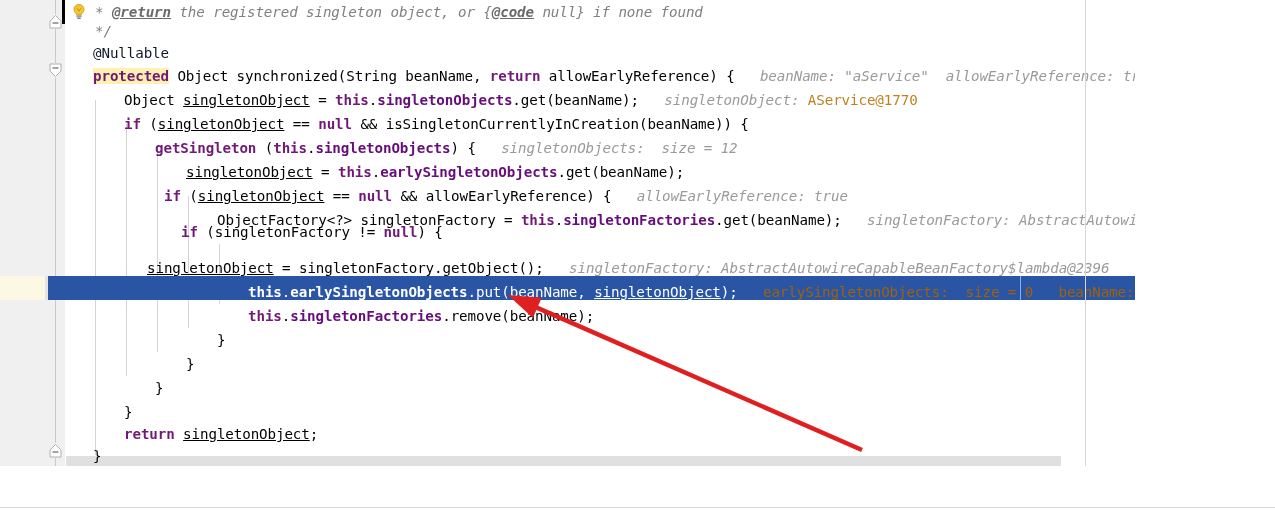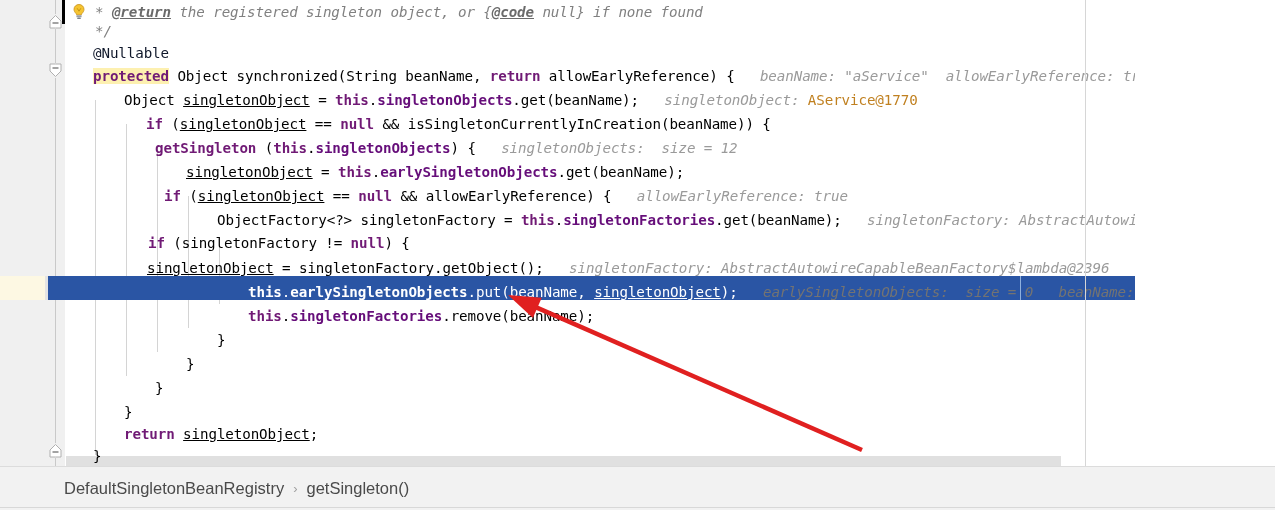--- a/index.html
+++ b/index.html
@@ -132,21 +132,21 @@
 
   
   .kw      { color: #701a75; font-weight: bold; }
   .field   { color: #660e7a; font-weight: bold; }
   .anno    { color: #0f172a; }
   .jdoc    { color: #808080; font-style: italic; }
   .jdoc-tag{ color: #6a6a6a; font-style: italic; font-weight: bold; text-decoration: underline; }
   .local   { color: #000000; text-decoration: underline; }
   .hint    { color: #9a9a9a; font-style: italic; }
   .hintval { color: #c08020; }
-  .hint-on-blue    { color: #737373; font-style: italic; }
+  .hint-on-blue    { color: #a16207; }
   .txt-on-blue     { color: #ffffff; }
   .kw-on-blue      { color: #ffffff; font-weight: bold; }
   .field-on-blue   { color: #ffffff; font-weight: bold; }
   .local-on-blue   { color: #ffffff; text-decoration: underline; }
   .searchhl{ background: #fdf0b0; }
 
   
   .hint-div {
     position: absolute;
     left: 1020px; top: 276px;
@@ -250,26 +250,26 @@
           <div class="indent-guide" style="left: 92px; top: 148px; height: 204px;"></div>
           <div class="indent-guide" style="left: 123px; top: 196px; height: 132px;"></div>
           <div class="indent-guide" style="left: 154px; top: 244px; height: 60px;"></div>
         </div>
       <div id="code-lines">
           <div class="line" style="top: 0px; padding-left: 30px;"><span class="txt jdoc">* </span><span class="txt jdoc-tag">@return</span><span class="txt jdoc"> the registered singleton object, or {</span><span class="txt jdoc-tag">@code</span><span class="txt jdoc"> null} if none found</span></div>
           <div class="line" style="top: 19px; padding-left: 30px;"><span class="txt jdoc">*/</span></div>
           <div class="line" style="top: 41px; padding-left: 28px;"><span class="txt anno">@Nullable</span></div>
           <div class="line" style="top: 64px; padding-left: 28px;"><span class="txt kw searchhl">protected</span><span class="txt "> Object synchronized(String beanName, </span><span class="txt kw">return</span><span class="txt "> allowEarlyReference) {</span><span class="txt hint">   beanName: "aService"  allowEarlyReference: true</span></div>
           <div class="line" style="top: 88px; padding-left: 59px;"><span class="txt ">Object </span><span class="txt local">singletonObject</span><span class="txt "> = </span><span class="txt kw">this</span><span class="txt ">.</span><span class="txt field">singletonObjects</span><span class="txt ">.get(beanName);</span><span class="txt hint">   singletonObject: </span><span class="txt hintval">AService@1770</span></div>
-          <div class="line" style="top: 112px; padding-left: 81px;"><span class="txt kw">if</span><span class="txt "> (</span><span class="txt local">singletonObject</span><span class="txt "> == </span><span class="txt kw">null</span><span class="txt "> &amp;&amp; isSingletonCurrentlyInCreation(beanName)) {</span></div>
+          <div class="line" style="top: 112px; padding-left: 59px;"><span class="txt kw">if</span><span class="txt "> (</span><span class="txt local">singletonObject</span><span class="txt "> == </span><span class="txt kw">null</span><span class="txt "> &amp;&amp; isSingletonCurrentlyInCreation(beanName)) {</span></div>
           <div class="line" style="top: 136px; padding-left: 90px;"><span class="txt kw">getSingleton</span><span class="txt "> (</span><span class="txt kw">this</span><span class="txt ">.</span><span class="txt field">singletonObjects</span><span class="txt ">) {</span><span class="txt hint">   singletonObjects:  size = 12</span></div>
           <div class="line" style="top: 160px; padding-left: 121px;"><span class="txt local">singletonObject</span><span class="txt "> = </span><span class="txt kw">this</span><span class="txt ">.</span><span class="txt field">earlySingletonObjects</span><span class="txt ">.get(beanName);</span></div>
           <div class="line" style="top: 184px; padding-left: 99px;"><span class="txt kw">if</span><span class="txt "> (</span><span class="txt local">singletonObject</span><span class="txt "> == </span><span class="txt kw">null</span><span class="txt "> &amp;&amp; allowEarlyReference) {</span><span class="txt hint">   allowEarlyReference: true</span></div>
           <div class="line" style="top: 208px; padding-left: 152px;"><span class="txt ">ObjectFactory&lt;?&gt; singletonFactory = </span><span class="txt kw">this</span><span class="txt ">.</span><span class="txt field">singletonFactories</span><span class="txt ">.get(beanName);</span><span class="txt hint">   singletonFactory: AbstractAutowireCapableBeanFactory$.</span></div>
-          <div class="line" style="top: 231px; padding-left: 83px;"><span class="txt kw">if</span><span class="txt "> (singletonFactory != </span><span class="txt kw">null</span><span class="txt ">) {</span></div>
+          <div class="line" style="top: 220px; padding-left: 116px;"><span class="txt kw">if</span><span class="txt "> (singletonFactory != </span><span class="txt kw">null</span><span class="txt ">) {</span></div>
           <div class="line" style="top: 256px; padding-left: 82px;"><span class="txt local">singletonObject</span><span class="txt "> = singletonFactory.getObject();</span><span class="txt hint">   singletonFactory: AbstractAutowireCapableBeanFactory$lambda@2396</span></div>
           <div class="line" style="top: 280px; padding-left: 183px;"><span class="txt kw-on-blue">this</span><span class="txt txt-on-blue">.</span><span class="txt field-on-blue">earlySingletonObjects</span><span class="txt txt-on-blue">.put(beanName, </span><span class="txt local-on-blue">singletonObject</span><span class="txt txt-on-blue">);</span><span class="txt hint-on-blue">   earlySingletonObjects:  size = 0 </span><span class="txt hint-on-blue">  beanName: "aService"  singleton</span></div>
           <div class="line" style="top: 304px; padding-left: 183px;"><span class="txt kw">this</span><span class="txt ">.</span><span class="txt field">singletonFactories</span><span class="txt ">.remove(beanName);</span></div>
           <div class="line" style="top: 328px; padding-left: 152px;"><span class="txt ">}</span></div>
           <div class="line" style="top: 352px; padding-left: 121px;"><span class="txt ">}</span></div>
           <div class="line" style="top: 376px; padding-left: 90px;"><span class="txt ">}</span></div>
           <div class="line" style="top: 400px; padding-left: 59px;"><span class="txt ">}</span></div>
           <div class="line" style="top: 422px; padding-left: 59px;"><span class="txt kw">return</span><span class="txt "> </span><span class="txt local">singletonObject</span><span class="txt ">;</span></div>
           <div class="line" style="top: 444px; padding-left: 28px;"><span class="txt ">}</span></div>
         </div>
@@ -291,28 +291,20 @@
         <path d="M7.2 5.3 L9 8.2 L10.8 5.3" fill="none" stroke="#b8860b" stroke-width="0.8"></path>
       </svg>
     </div>
 
     <div class="hint-div"></div>
 
     <div class="hscroll-track"></div>
     <div class="hscroll-thumb" id="hthumb" style="left: 66px; width: 995px;"></div>
   </div>
 
-  <div class="breadcrumb-bar">
-    <div class="breadcrumb" id="breadcrumb">
-        <span class="crumb">DefaultSingletonBeanRegistry</span>
-        <span class="crumb-sep">›</span>
-        <span class="crumb">getSingleton()</span>
-      </div>
-
-  </div>
   <div class="bottom-divider"></div>
 
   <svg class="arrow-overlay" id="arrow-overlay" width="1275" height="510" viewBox="0 0 1275 510">
       <line x1="862" y1="450" x2="529.9849243827333" y2="304.62616745571654" stroke="#e02020" stroke-width="4.5" stroke-linecap="butt"></line>
       <polygon points="508,295 541.7252259275145,297.75846626553596 532.9012390931076,317.91131361637485" fill="#e02020"></polygon>
     </svg>
 
 </div>
 
 </body></html>

